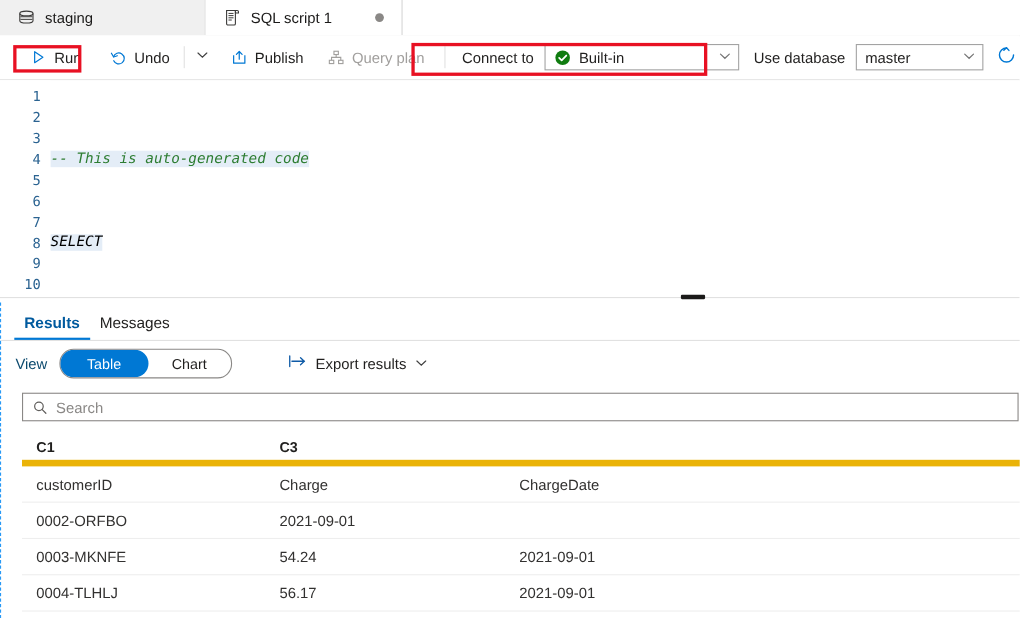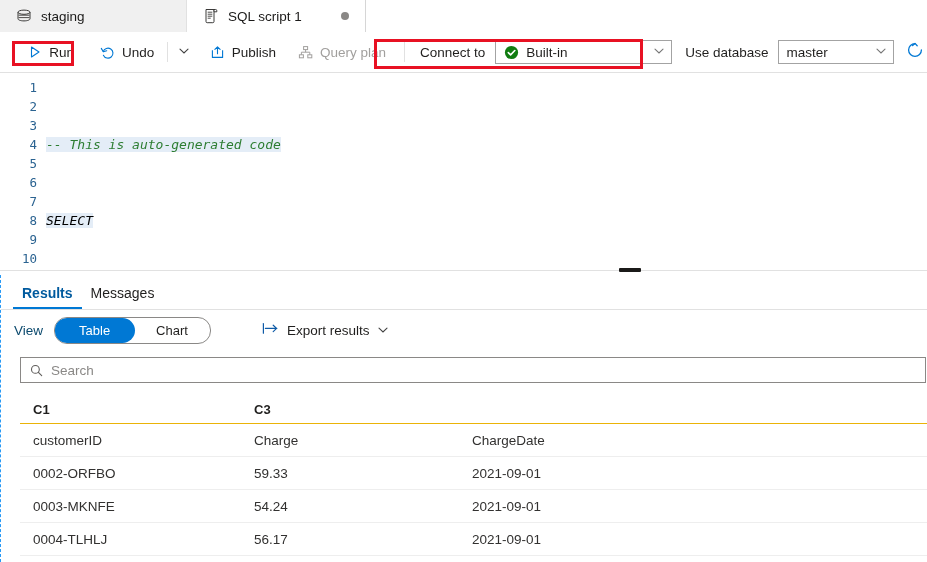--- a/index.html
+++ b/index.html
@@ -292,21 +292,21 @@
   }
   .gridrow {
     display: flex;
     height: 33px;
     align-items: center;
     border-bottom: 1px solid #eeeeee;
     box-sizing: border-box;
   }
   .gridrow.header {
     height: 29px;
-    border-bottom: 1px solid #eab308;
+    border-bottom: 6px solid #eab308;
   }
   .gcell {
     font-size: 13.5px;
     color: #323130;
     padding-left: 13px;
     box-sizing: border-box;
     white-space: nowrap;
     overflow: hidden;
   }
   .gridrow.header .gcell {
@@ -547,21 +547,20 @@
       </div>
 
       <div class="gridrow">
         <div class="gcell col0">customerID</div>
         <div class="gcell col1">Charge</div>
         <div class="gcell col2">ChargeDate</div>
       </div>
 
       <div class="gridrow">
         <div class="gcell col0">0002-ORFBO</div>
-        <div class="gcell col1">59.33</div>
         <div class="gcell col2">2021-09-01</div>
       </div>
 
       <div class="gridrow">
         <div class="gcell col0">0003-MKNFE</div>
         <div class="gcell col1">54.24</div>
         <div class="gcell col2">2021-09-01</div>
       </div>
 
       <div class="gridrow">

